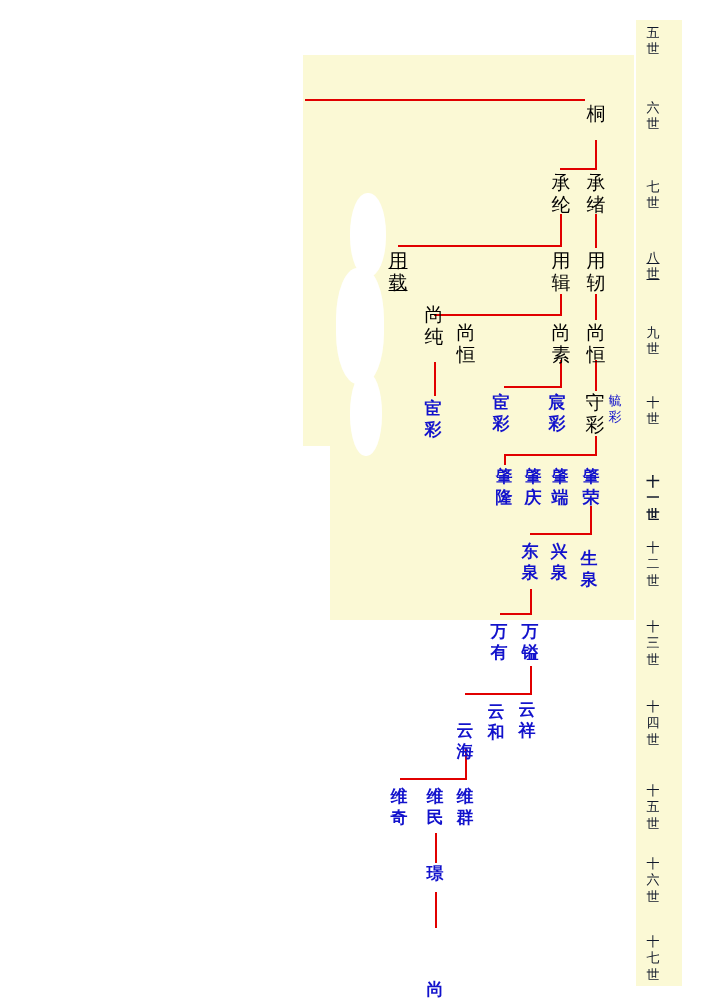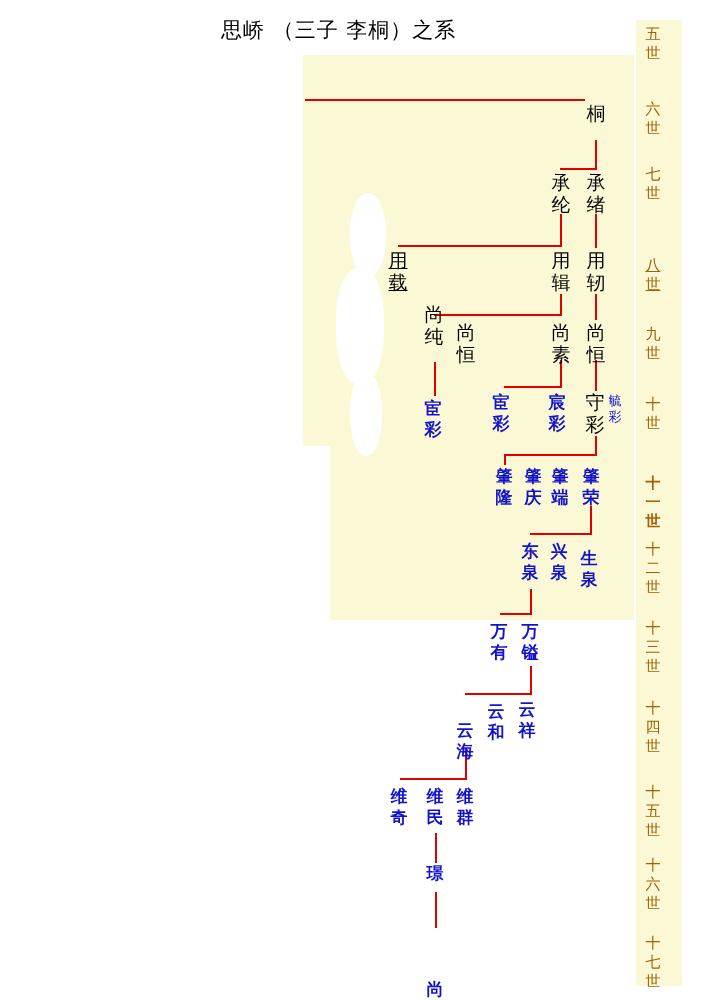--- a/index.html
+++ b/index.html
@@ -38,41 +38,40 @@
     overflow-wrap: anywhere;
     white-space: normal;
   }
   .vtext.black { color: #000000; font-size: 19px; width: 20px; line-height: 1.15; font-weight: 400; }
   .vtext.blue  { color: #1212cc; font-size: 17px; width: 18px; line-height: 1.25; font-weight: 700; }
   .vtext.blue-small { color: #1212cc; font-size: 13px; width: 14px; line-height: 1.2; font-weight: 400; }
   .gen-label {
     position: absolute;
     left: 645px;
     width: 16px;
-    color: #a16207;
-    font-size: 15px;
+    color: #0f172a;
+    font-size: 13px;
     line-height: 1.25;
     text-align: center;
     word-break: break-all;
     overflow-wrap: anywhere;
     font-weight: 400;
   }
 </style>
 </head>
 <body>
 
 <div class="canvas">
   <div class="panel panel-main"></div>
   <div class="panel panel-lower"></div>
   <div class="panel panel-band"></div>
   <div class="blob blob1"></div>
   <div class="blob blob2"></div>
   <div class="blob blob3"></div>
 
-  <h1 class="title">思峤 （三子 李桐）之系</h1>
 
   <div id="lines-layer">
       <div class="line" style="left: 305px; top: 99px; width: 280px; height: 2px; background: rgb(225, 0, 0);"></div>
       <div class="line" style="left: 595px; top: 140px; width: 2px; height: 30px; background: rgb(225, 0, 0);"></div>
       <div class="line" style="left: 560px; top: 168px; width: 37px; height: 2px; background: rgb(225, 0, 0);"></div>
       <div class="line" style="left: 560px; top: 214px; width: 2px; height: 33px; background: rgb(225, 0, 0);"></div>
       <div class="line" style="left: 398px; top: 245px; width: 164px; height: 2px; background: rgb(225, 0, 0);"></div>
       <div class="line" style="left: 595px; top: 214px; width: 2px; height: 34px; background: rgb(225, 0, 0);"></div>
       <div class="line" style="left: 560px; top: 294px; width: 2px; height: 22px; background: rgb(225, 0, 0);"></div>
       <div class="line" style="left: 434px; top: 314px; width: 128px; height: 2px; background: rgb(225, 0, 0);"></div>
@@ -125,22 +124,22 @@
       <div class="vtext blue" style="left: 518px; top: 699px;">云祥</div>
       <div class="vtext blue" style="left: 390px; top: 786px;">维奇</div>
       <div class="vtext blue" style="left: 426px; top: 786px;">维民</div>
       <div class="vtext blue" style="left: 456px; top: 786px;">维群</div>
       <div class="vtext blue" style="left: 426px; top: 863px;">璟</div>
       <div class="vtext blue" style="left: 426px; top: 931px; margin-top: 48px;">尚东</div>
     </div>
   <div id="gens-layer">
       <div class="gen-label" style="top: 25px;">五世</div>
       <div class="gen-label" style="top: 100px;">六世</div>
-      <div class="gen-label" style="top: 165px;">七世</div>
-      <div class="gen-label" style="top: 256px; text-decoration: underline;">八世</div>
+      <div class="gen-label" style="top: 179px;">七世</div>
+      <div class="gen-label" style="top: 250px; text-decoration: underline;">八世</div>
       <div class="gen-label" style="top: 325px;">九世</div>
       <div class="gen-label" style="top: 395px;">十世</div>
       <div class="gen-label" style="top: 474px; font-weight: bold;">十一世</div>
       <div class="gen-label" style="top: 540px;">十二世</div>
       <div class="gen-label" style="top: 619px;">十三世</div>
       <div class="gen-label" style="top: 699px;">十四世</div>
       <div class="gen-label" style="top: 783px;">十五世</div>
       <div class="gen-label" style="top: 856px;">十六世</div>
       <div class="gen-label" style="top: 934px;">十七世</div>
     </div>

